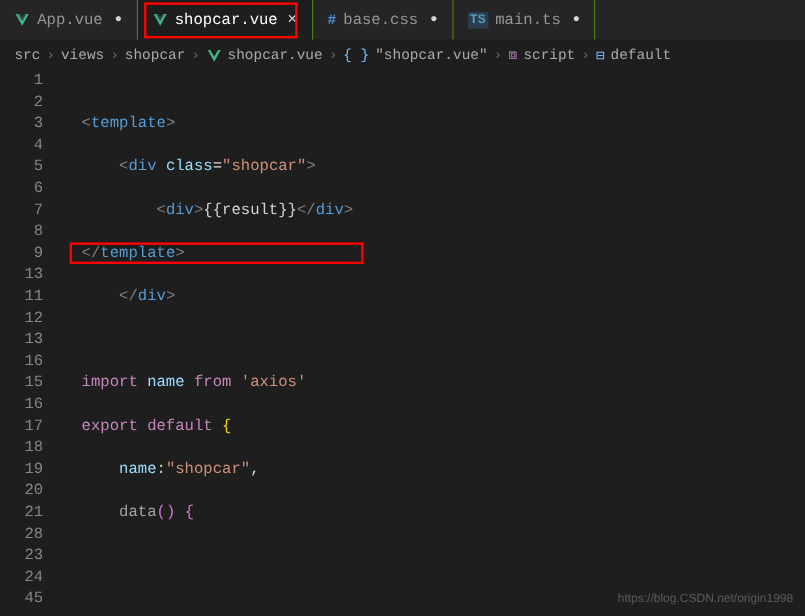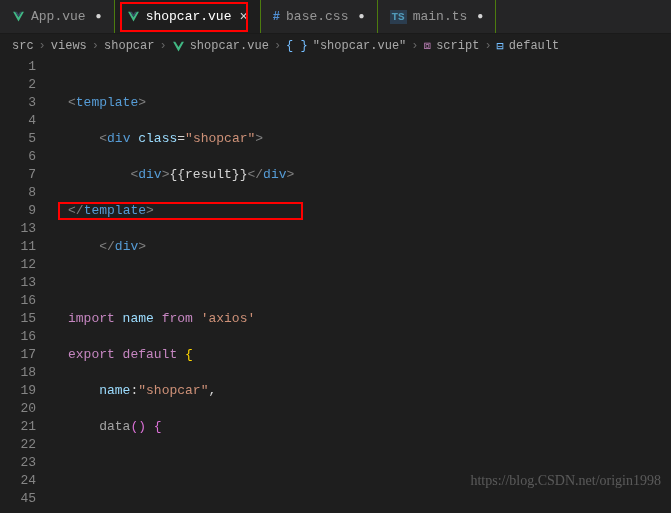--- a/index.html
+++ b/index.html
@@ -92,25 +92,25 @@
     position: absolute;
     top: calc(18px * 8);
     left: -2px;
     width: 245px;
     height: 18px;
     border: 2px solid #f00;
     pointer-events: none;
   }
   .watermark {
     position: absolute;
-    bottom: 24px;
+    bottom: 8px;
     right: 10px;
     color: rgba(200,200,200,0.35);
-    font-size: 14px;
-    font-family: Liberation Serif, serif;
+    font-size: 10px;
+    font-family: Liberation Sans, sans-serif;
     pointer-events: none;
   }
 </style>
 </head>
 <body>
 
 <div class="tabbar">
   <div class="tab unsaved">
     <svg class="vue-icon" viewBox="0 0 24 24">
         <path fill="#41b883" d="M2 3h4l6 10L18 3h4L12 21z"></path>
@@ -175,21 +175,21 @@
       <div class="codeline">12</div>
       <div class="codeline">13</div>
       <div class="codeline">16</div>
       <div class="codeline">15</div>
       <div class="codeline">16</div>
       <div class="codeline">17</div>
       <div class="codeline">18</div>
       <div class="codeline">19</div>
       <div class="codeline">20</div>
       <div class="codeline">21</div>
-      <div class="codeline">22</div>
+      <div class="codeline">28</div>
       <div class="codeline">23</div>
       <div class="codeline">24</div>
       <div class="codeline">45</div>
   </div>
   <div class="code">
     <div class="redbox redbox-line9"></div>
 <div class="codeline"><span class="t-tag">&lt;</span><span class="t-tagname">template</span><span class="t-tag">&gt;</span></div>
 <div class="codeline">    <span class="t-tag">&lt;</span><span class="t-tagname">div</span> <span class="t-attr">class</span><span class="t-punc">=</span><span class="t-string">"shopcar"</span><span class="t-tag">&gt;</span></div>
 <div class="codeline">        <span class="t-tag">&lt;</span><span class="t-tagname">div</span><span class="t-tag">&gt;</span><span>{{result}}</span><span class="t-tag">&lt;</span><span class="t-tag">/</span><span class="t-tagname">div</span><span class="t-tag">&gt;</span></div>
 <div class="codeline"><span class="t-tag">&lt;</span><span class="t-tag">/</span><span class="t-tagname">template</span><span class="t-tag">&gt;</span></div>

